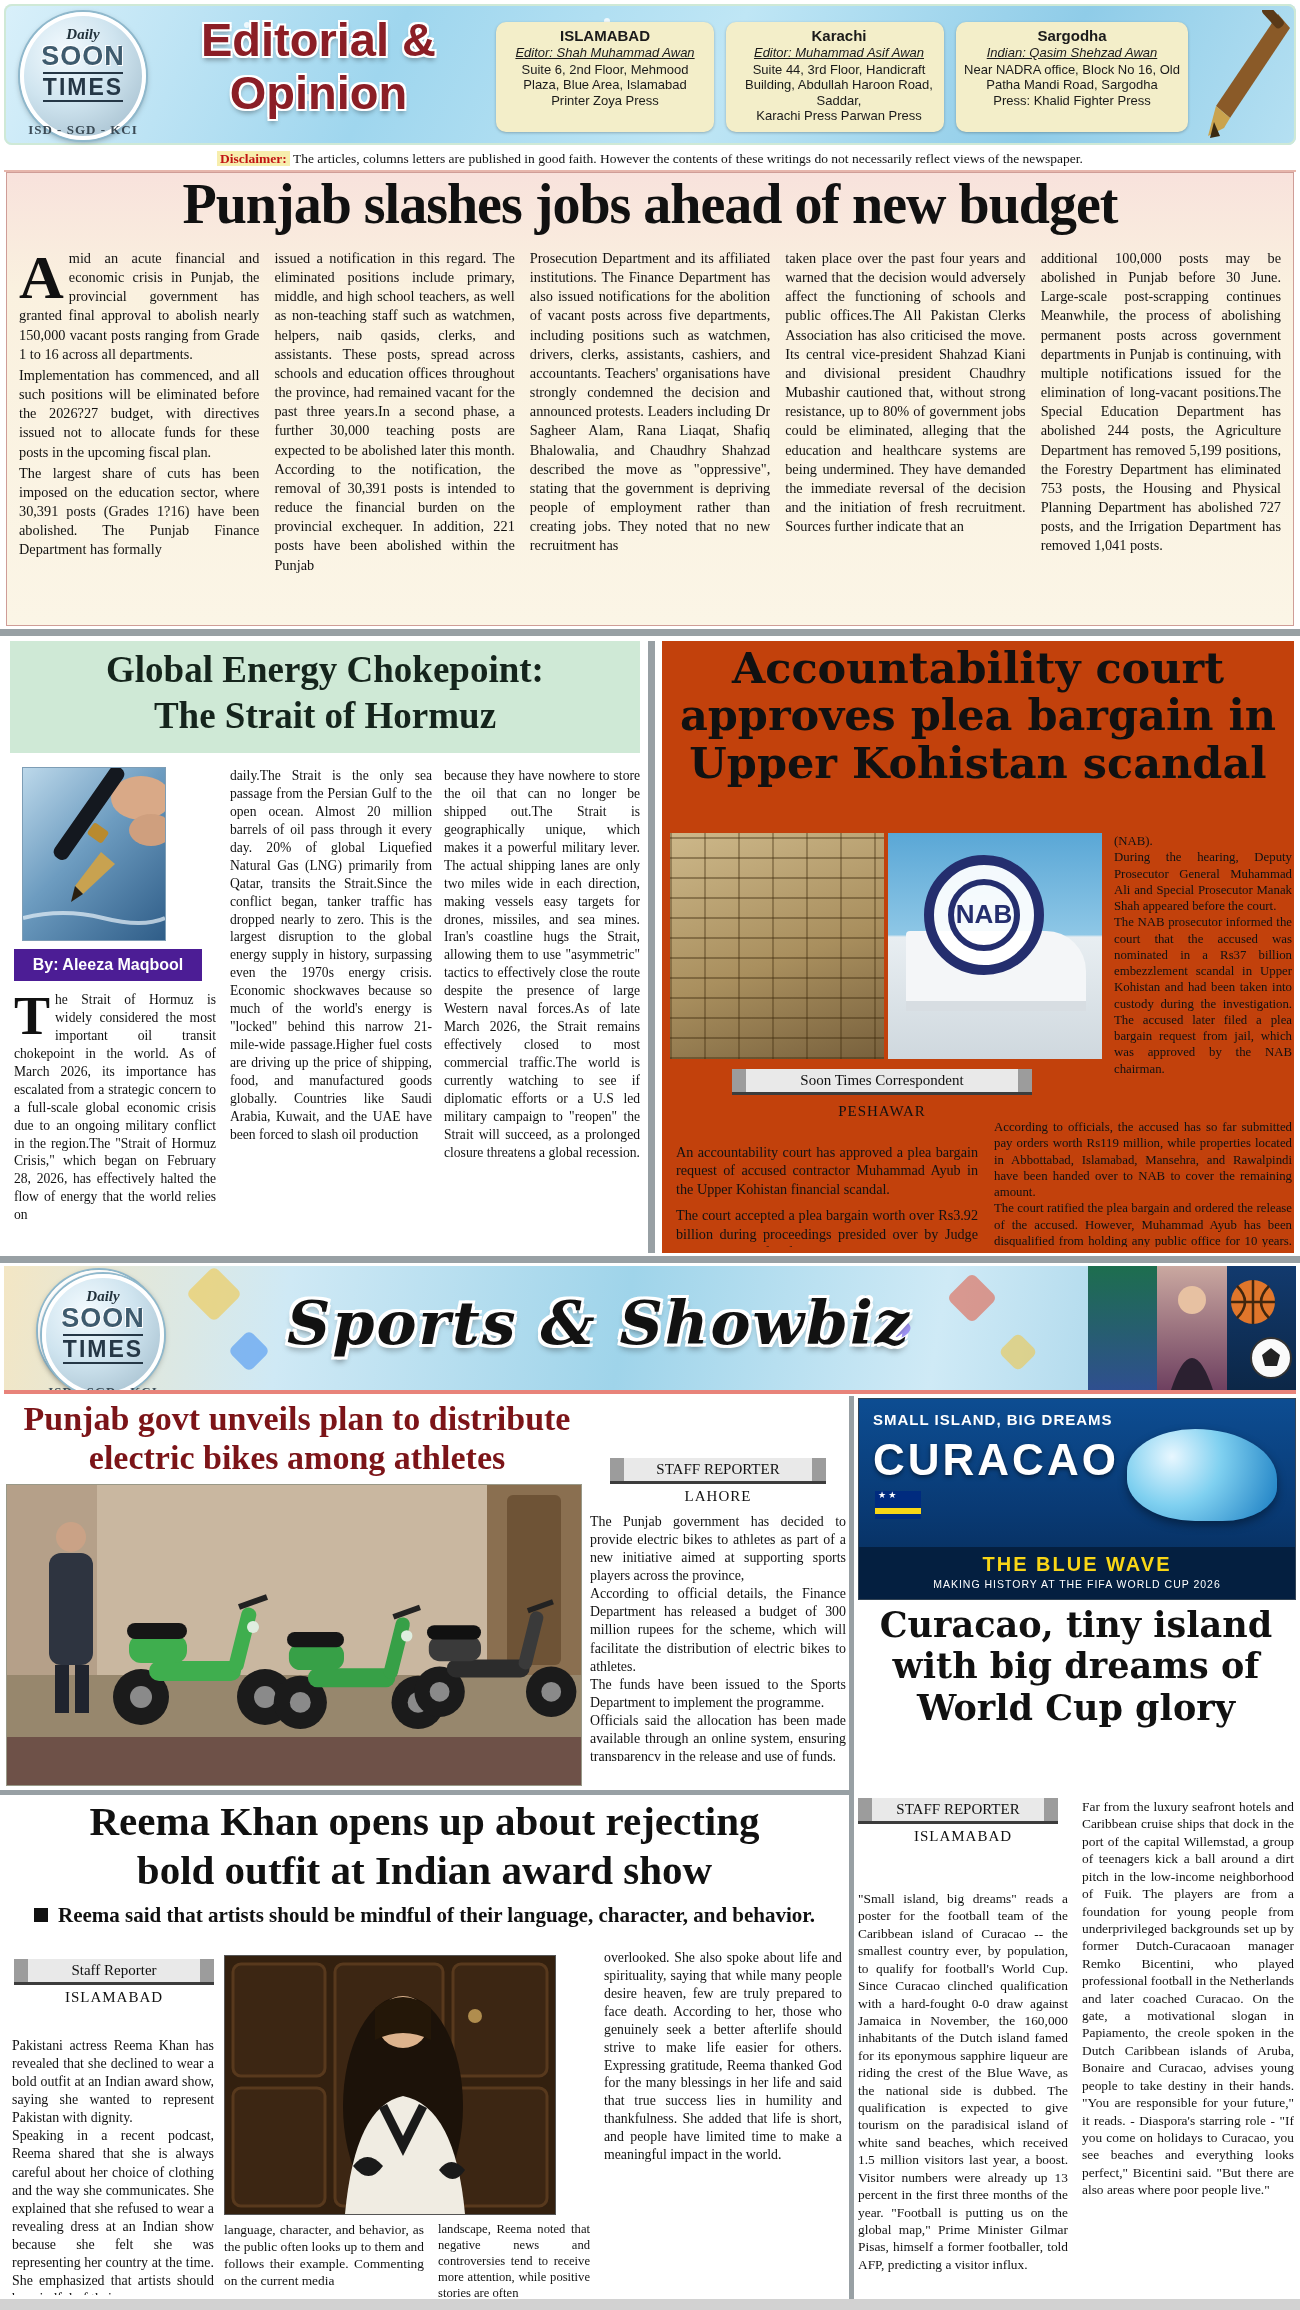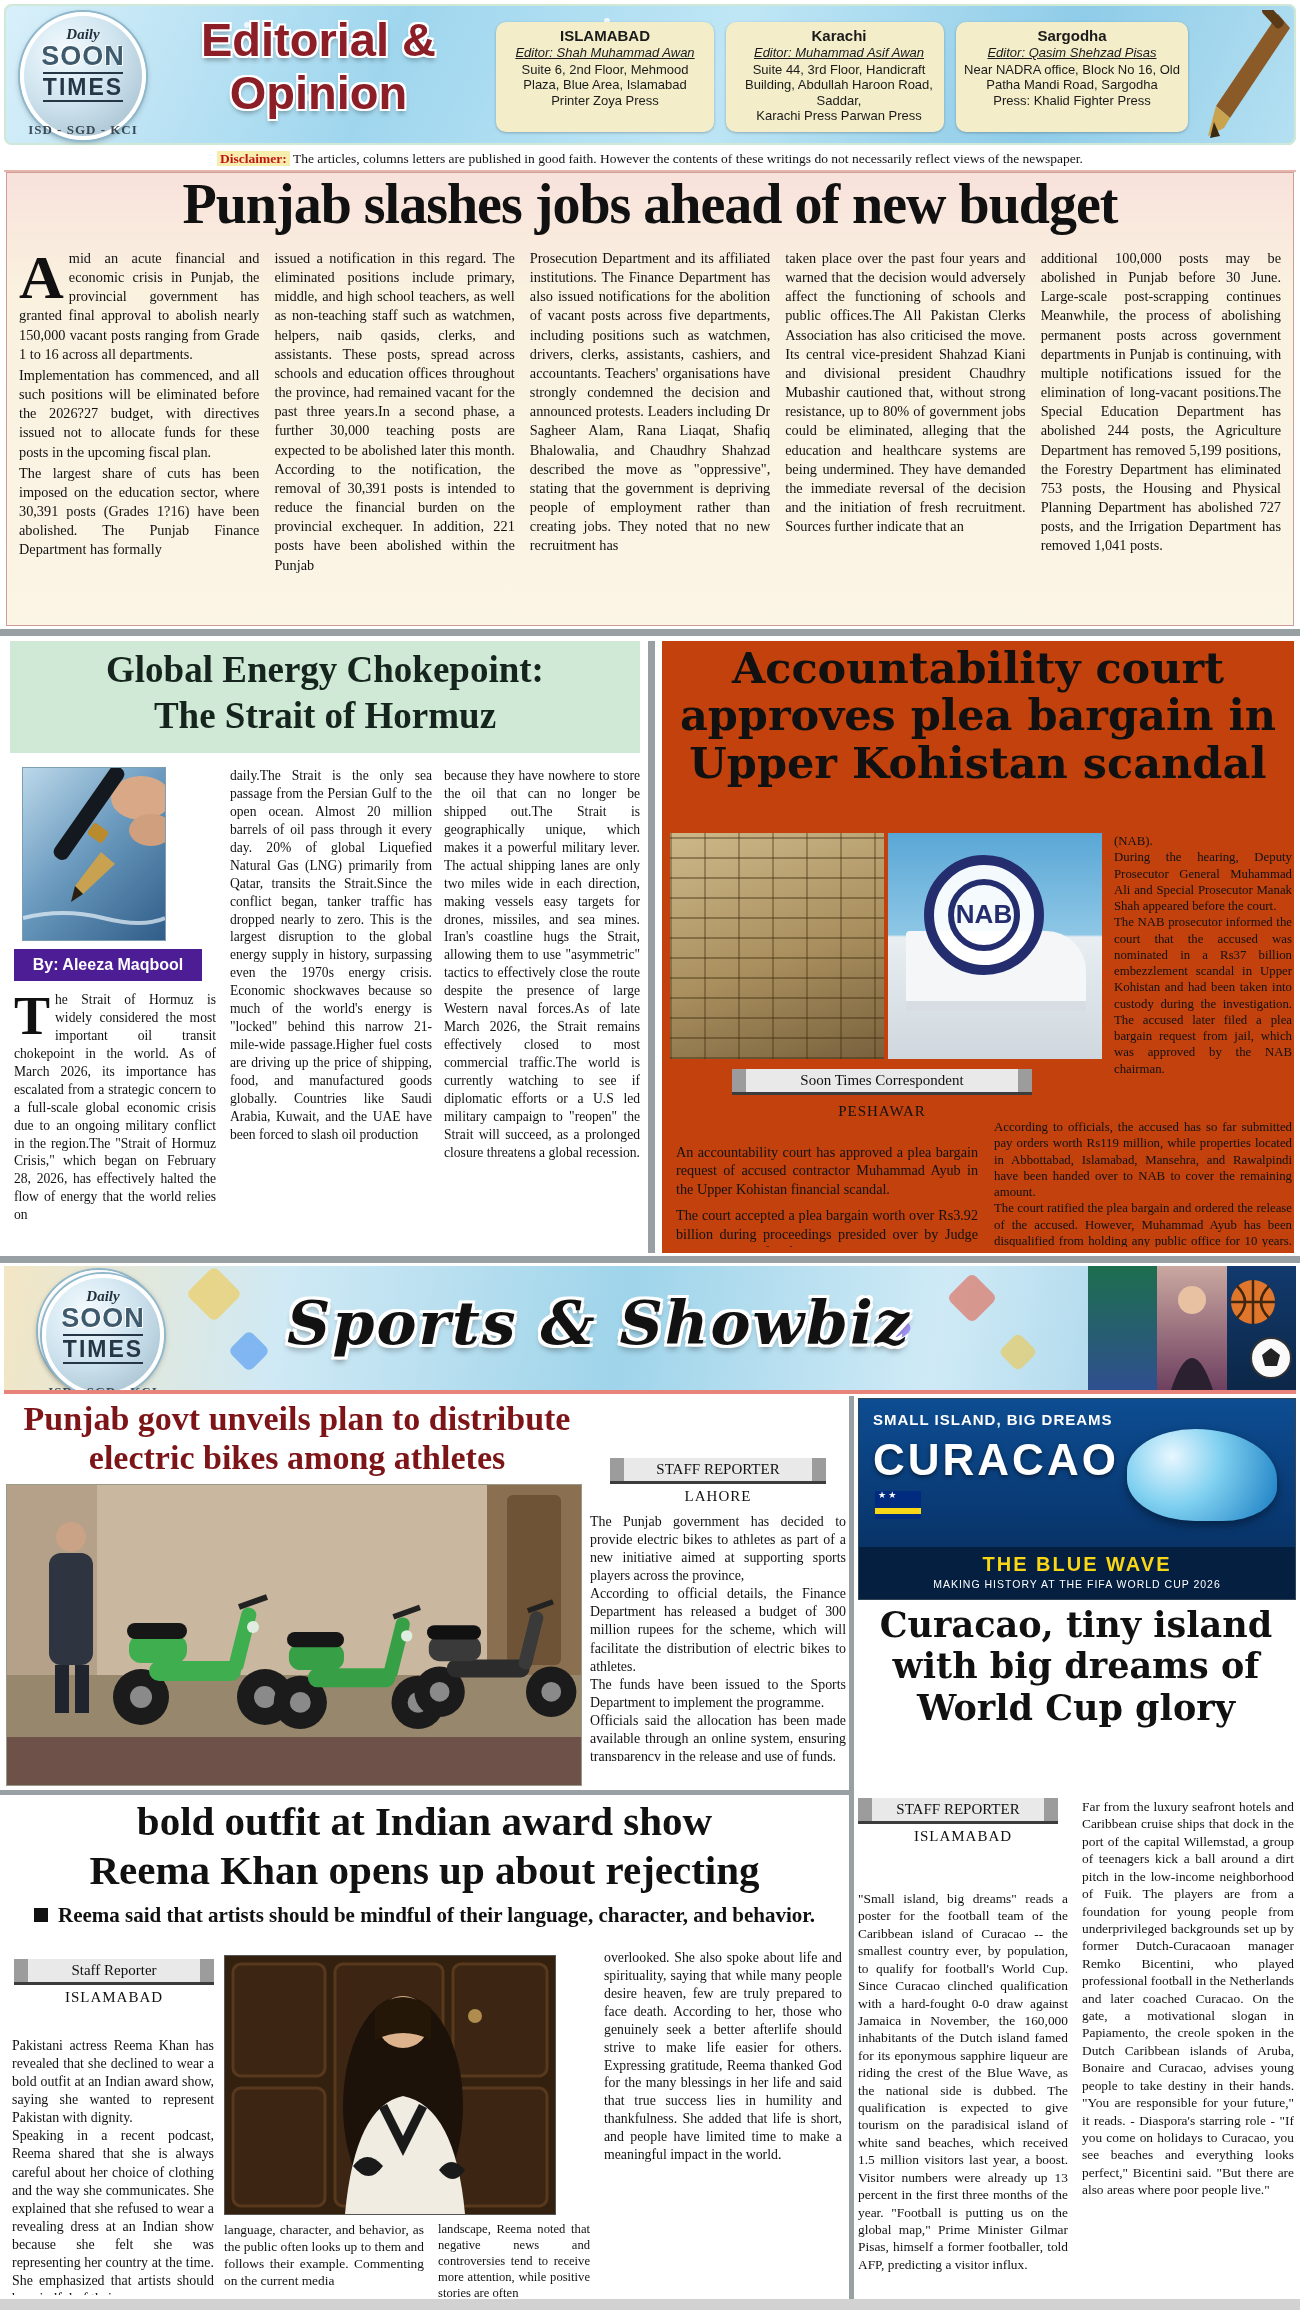--- a/index.html
+++ b/index.html
@@ -179,21 +179,21 @@
       <div class="printer">Printer Zoya Press</div>
     </div>
     <div class="office abs" style="left:722px;padding-left:16px;">
       <div class="city">Karachi</div>
       <div class="editor">Editor: Muhammad Asif Awan</div>
       <div class="addr">Suite 44, 3rd Floor, Handicraft Building, Abdullah Haroon Road, Saddar,</div>
       <div class="printer">Karachi Press Parwan Press</div>
     </div>
     <div class="office abs" style="left:952px;width:232px;">
       <div class="city">Sargodha</div>
-      <div class="editor">Editor: Qasim Shehzad Pisas</div>
+      <div class="editor">Indian: Qasim Shehzad Awan</div>
       <div class="addr">Near NADRA office, Block No 16, Old Patha Mandi Road, Sargodha</div>
       <div class="printer">Press: Khalid Fighter Press</div>
     </div>
 
     <div id="pen-art" class="abs">
       <svg width="100" height="130" viewBox="0 0 100 130">
         <polygon points="88,4 100,18 40,108 26,96" fill="#8a5a28"></polygon>
         <polygon points="40,108 26,96 18,126 34,118" fill="#caa34e"></polygon>
         <polygon points="24,112 30,126 20,128" fill="#3a2a12"></polygon>
         <rect x="70" y="2" width="26" height="10" rx="4" transform="rotate(48 83 7)" fill="#5b3a18"></rect>
@@ -414,22 +414,22 @@
       <div class="badge-city">ISLAMABAD</div>
     </div>
     <div id="cur-c1" class="jt">"Small island, big dreams" reads a poster for the football team of the Caribbean island of Curacao -- the smallest country ever, by population, to qualify for football's World Cup. Since Curacao clinched qualification with a hard-fought 0-0 draw against Jamaica in November, the 160,000 inhabitants of the Dutch island famed for its eponymous sapphire liqueur are riding the crest of the Blue Wave, as the national side is dubbed. The qualification is expected to give tourism on the paradisical island of white sand beaches, which received 1.5 million visitors last year, a boost. Visitor numbers were already up 13 percent in the first three months of the year. "Football is putting us on the global map," Prime Minister Gilmar Pisas, himself a former footballer, told AFP, predicting a visitor influx.</div>
     <div id="cur-c2" class="jt">Far from the luxury seafront hotels and Caribbean cruise ships that dock in the port of the capital Willemstad, a group of teenagers kick a ball around a dirt pitch in the low-income neighborhood of Fuik. The players are from a foundation for young people from underprivileged backgrounds set up by former Dutch-Curacaoan manager Remko Bicentini, who played professional football in the Netherlands and later coached Curacao. On the gate, a motivational slogan in Papiamento, the creole spoken in the Dutch Caribbean islands of Aruba, Bonaire and Curacao, advises young people to take destiny in their hands. "You are responsible for your future," it reads. - Diaspora's starring role - "If you come on holidays to Curacao, you see beaches and everything looks perfect," Bicentini said. "But there are also areas where poor people live."</div>
   </div>
 
   <div class="divider abs" style="left:0;top:1790px;width:849px;height:5px;"></div>
 
   <div id="reema" class="abs">
     <div class="h2">
+      <div>Reema Khan opens up about rejecting</div>
       <div>bold outfit at Indian award show</div>
-      <div>Reema Khan opens up about rejecting</div>
     </div>
     <div class="subhead">
       <span class="sq"></span><span>Reema said that artists should be mindful of their language, character, and behavior.</span>
     </div>
     <div id="reema-badge">
       <div class="badge" style="width:200px;">Staff Reporter</div>
       <div class="badge-city">ISLAMABAD</div>
     </div>
     <div id="r-c1" class="jt">
       <p>Pakistani actress Reema Khan has revealed that she declined to wear a bold outfit at an Indian award show, saying she wanted to represent Pakistan with dignity.</p>

